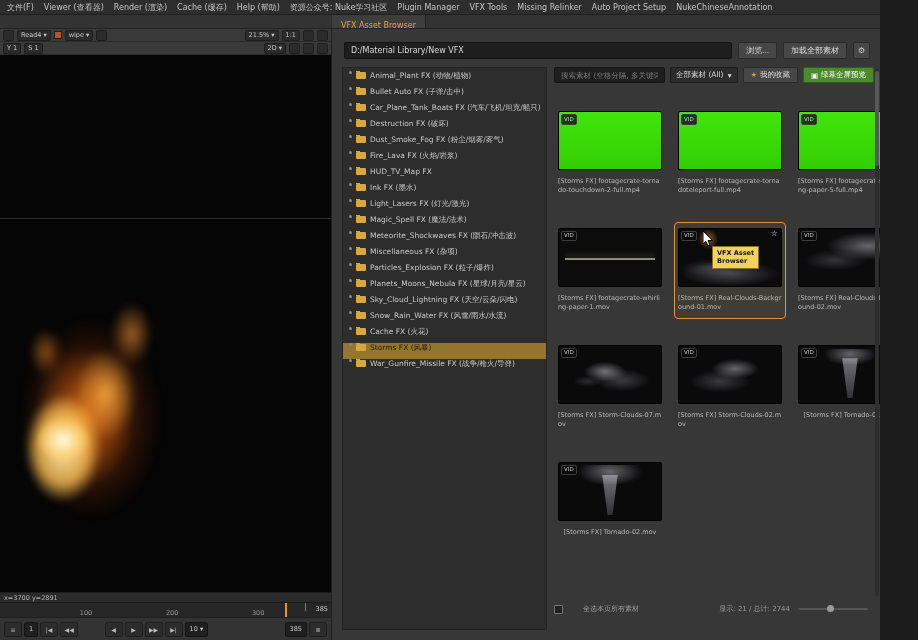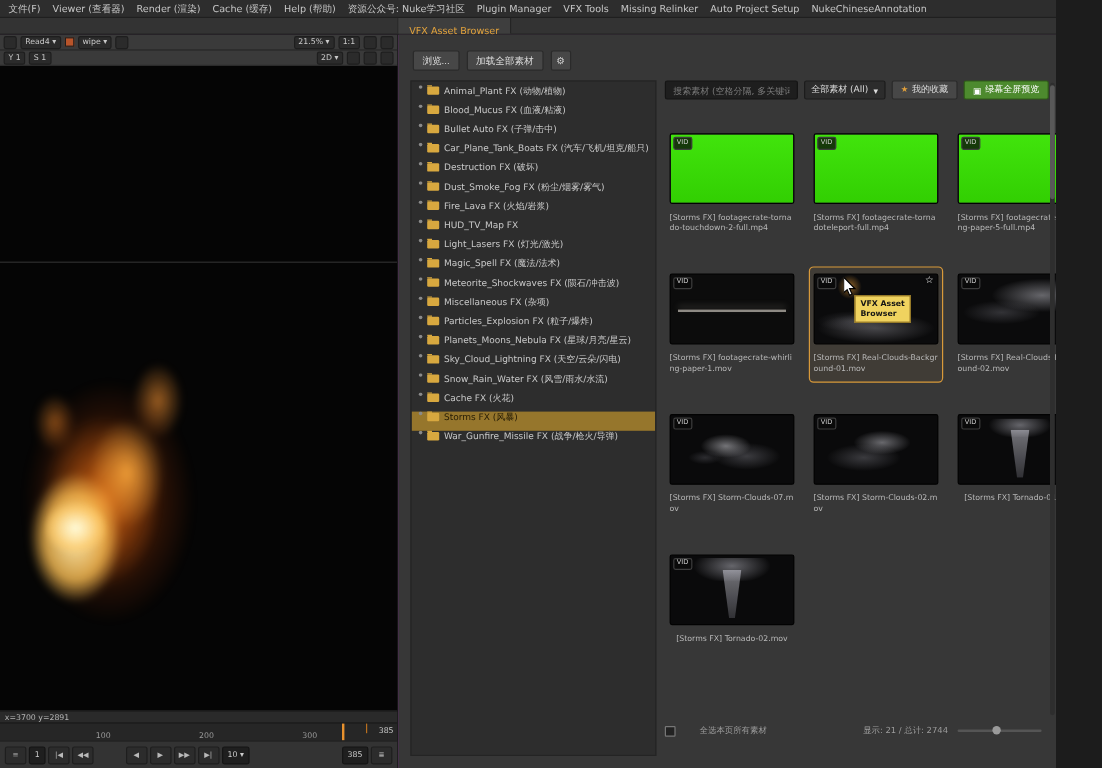--- a/index.html
+++ b/index.html
@@ -215,39 +215,35 @@
       <span class="tfield"><span>10</span> ▾</span>
       <span class="spacer"></span>
       <span class="tfield">385</span>
       <span class="tbtn">≣</span>
     </div>
   </div>
 
   <div class="browser">
 
     <div class="pathrow">
+      <input class="tinput path-input" value="D:/Material Library/New VFX" style="">
       <button class="btn">浏览...</button>
       <button class="btn">加载全部素材</button>
       <button class="btn icon-btn">⚙</button>
     </div>
 
     <div class="tree">
       <div class="titem">
           <span class="bullet"></span>
           <span class="fold"></span>
           <span>Animal_Plant FX (动物/植物)</span>
         </div>
       <div class="titem">
           <span class="bullet"></span>
           <span class="fold"></span>
-          <span>Blood_Mucus FX (血液/粘液)</span>
-        </div>
-      <div class="titem">
-          <span class="bullet"></span>
-          <span class="fold"></span>
           <span>Bullet Auto FX (子弹/击中)</span>
         </div>
       <div class="titem">
           <span class="bullet"></span>
           <span class="fold"></span>
           <span>Car_Plane_Tank_Boats FX (汽车/飞机/坦克/船只)</span>
         </div>
       <div class="titem">
           <span class="bullet"></span>
           <span class="fold"></span>
@@ -260,20 +256,25 @@
         </div>
       <div class="titem">
           <span class="bullet"></span>
           <span class="fold"></span>
           <span>Fire_Lava FX (火焰/岩浆)</span>
         </div>
       <div class="titem">
           <span class="bullet"></span>
           <span class="fold"></span>
           <span>HUD_TV_Map FX</span>
+        </div>
+      <div class="titem">
+          <span class="bullet"></span>
+          <span class="fold"></span>
+          <span>Ink FX (墨水)</span>
         </div>
       <div class="titem">
           <span class="bullet"></span>
           <span class="fold"></span>
           <span>Light_Lasers FX (灯光/激光)</span>
         </div>
       <div class="titem">
           <span class="bullet"></span>
           <span class="fold"></span>
           <span>Magic_Spell FX (魔法/法术)</span>

